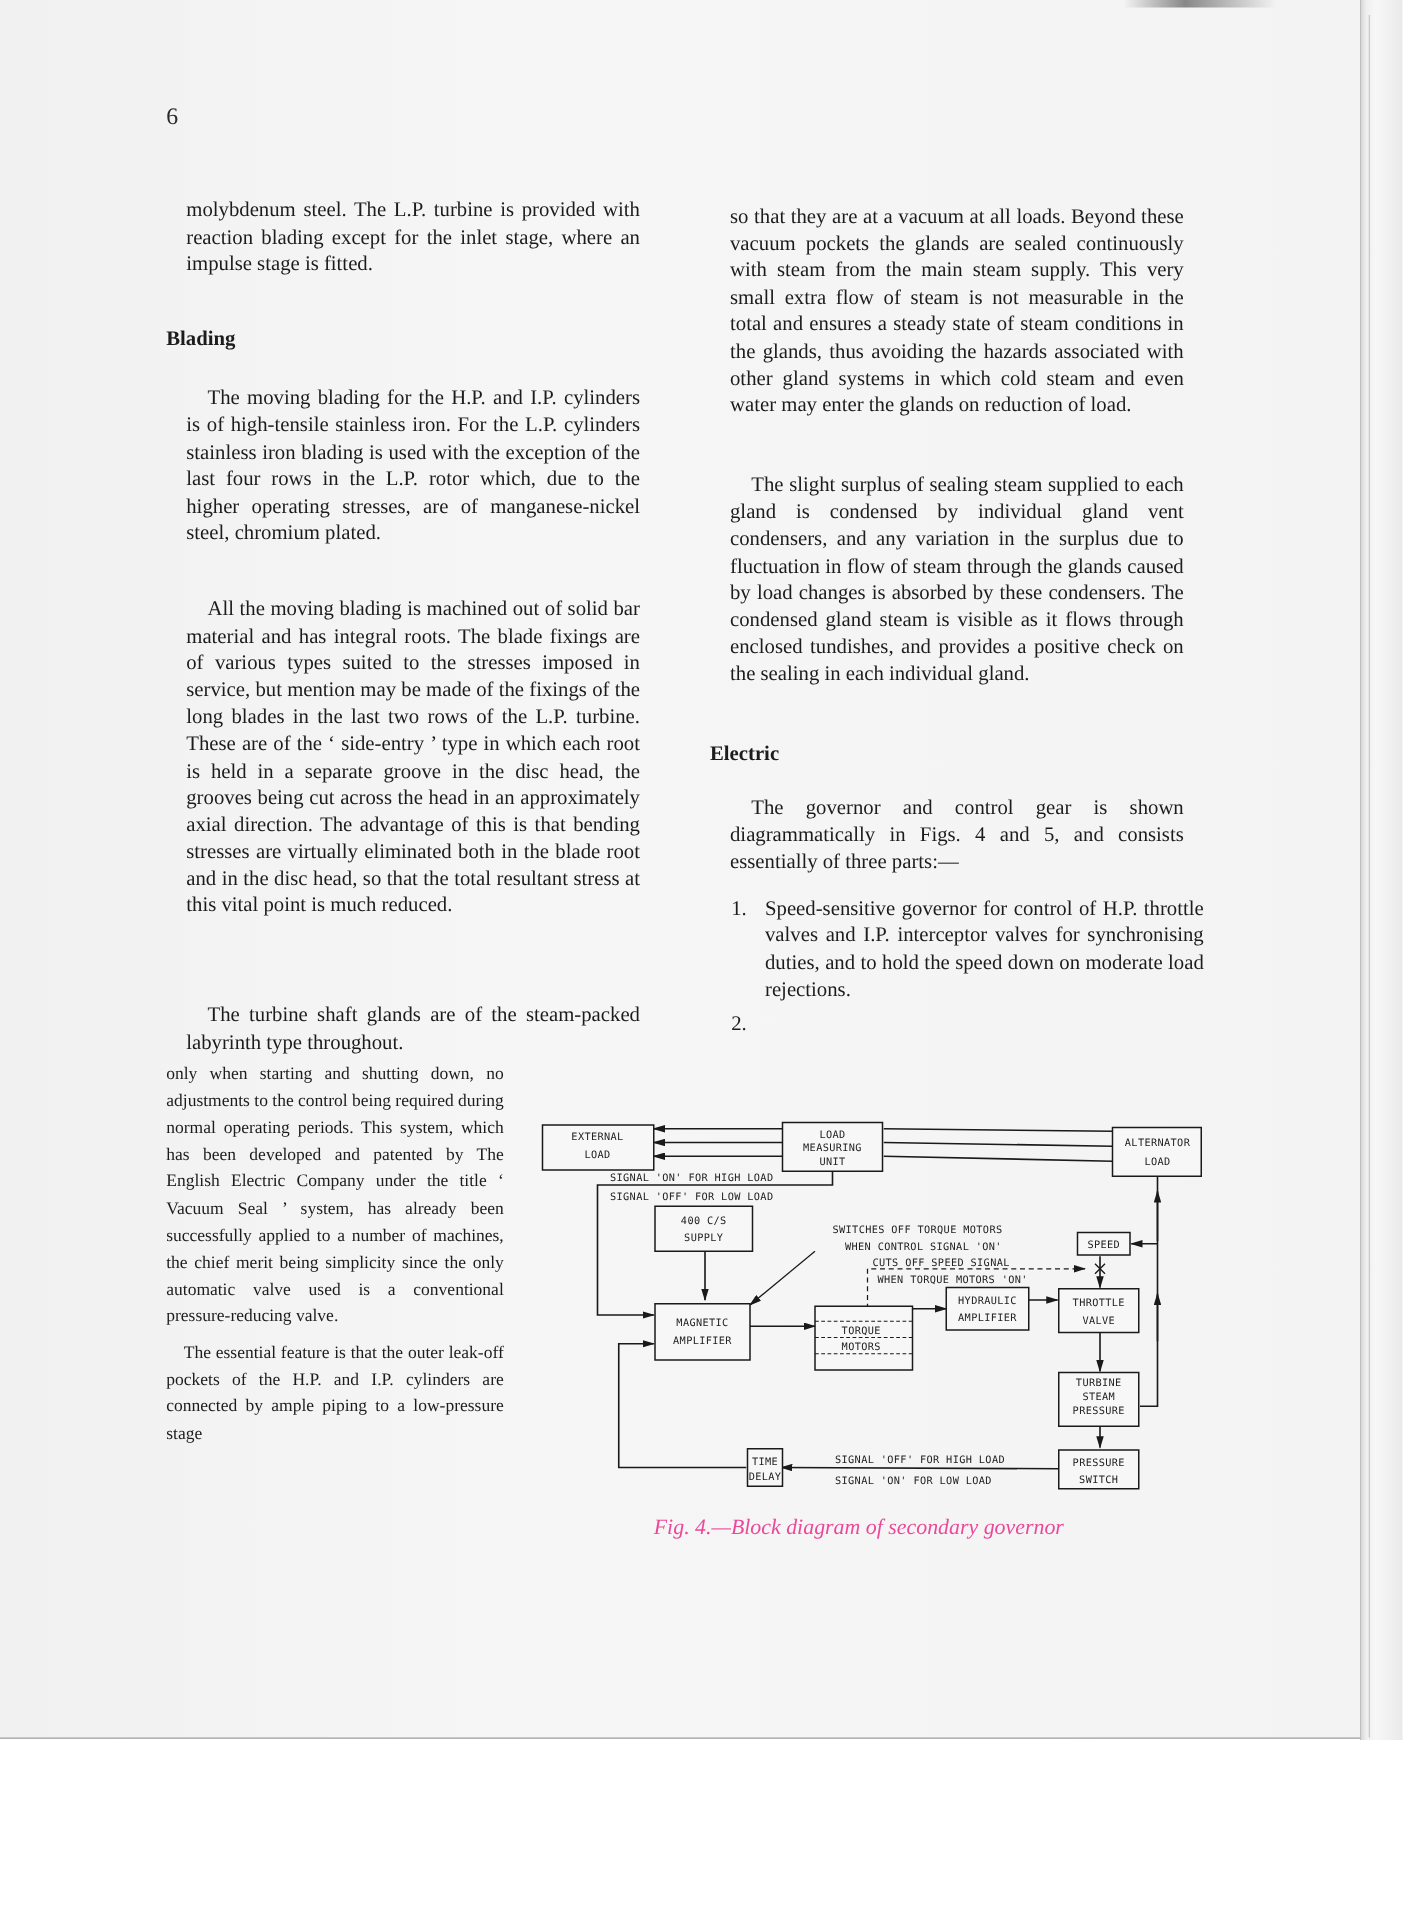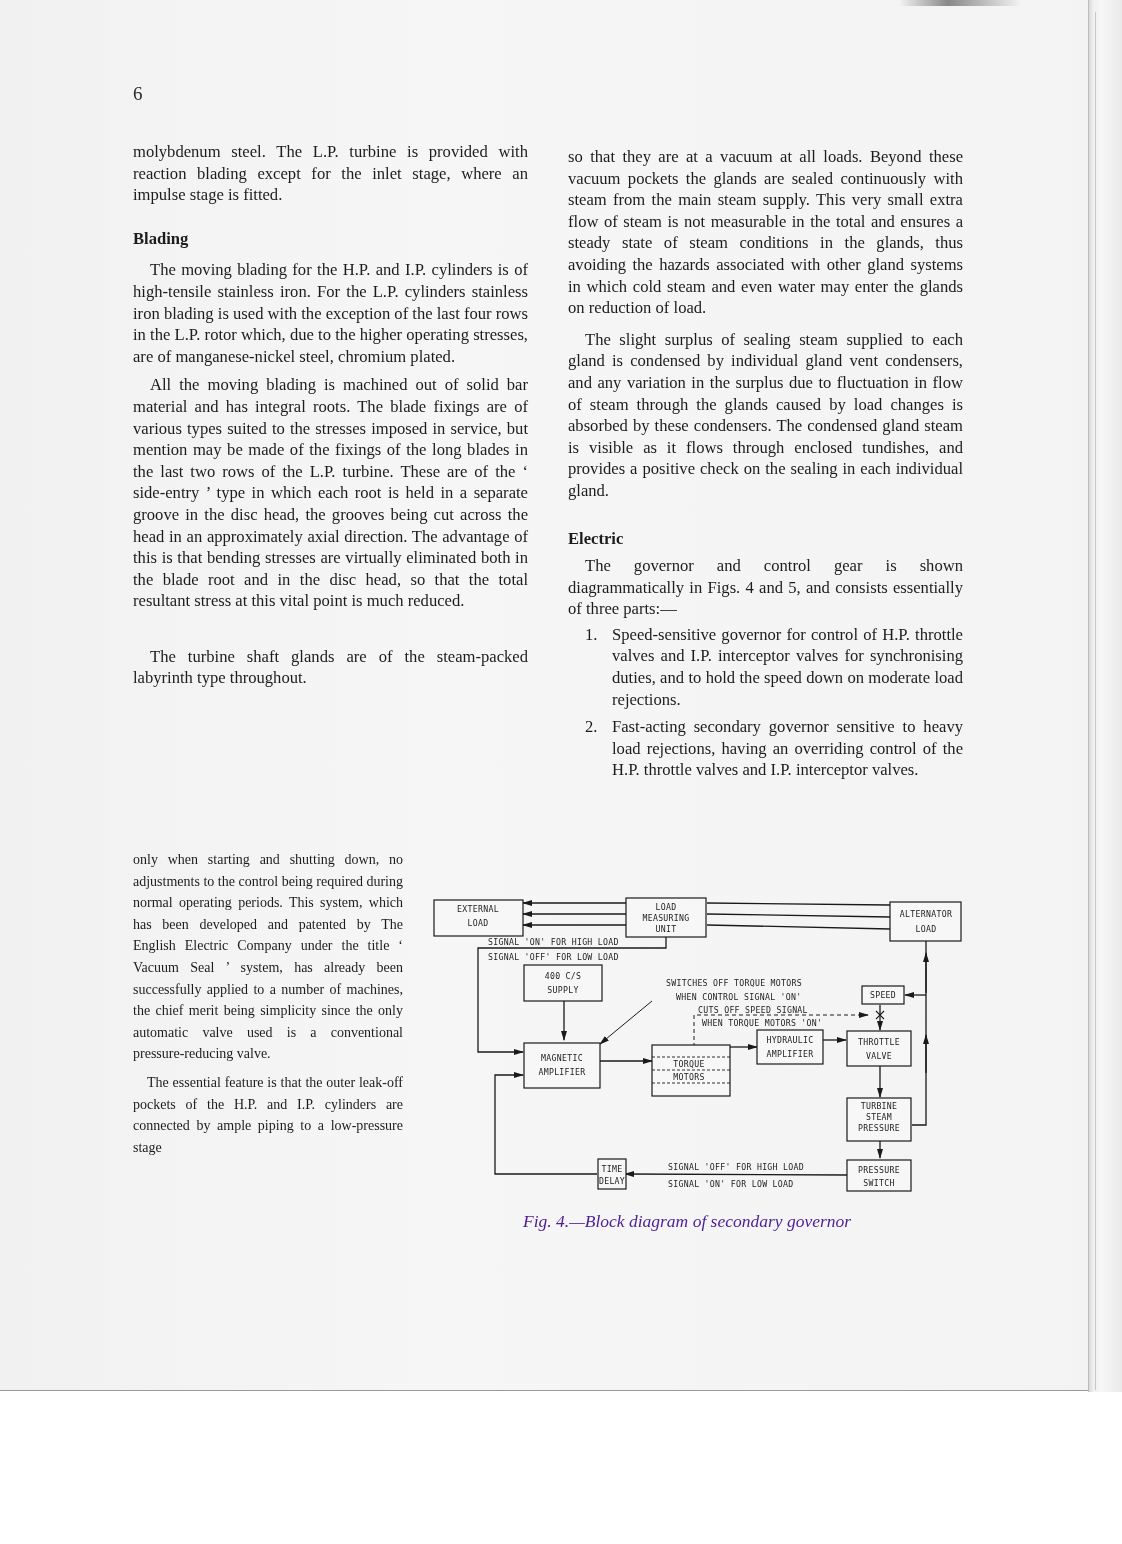--- a/index.html
+++ b/index.html
@@ -16,38 +16,38 @@
   }
   .spine {
     position:absolute; left:1088px; top:0; width:34px; height:1392px;
     background:linear-gradient(90deg,#d8d8d8 0px,#efefef 4px,#f7f7f7 12px,#e9e9e9 34px);
     border-left:1px solid #bdbdbd;
   }
   .spine-inner { position:absolute; left:1095px; top:12px; width:1px; height:1378px; background:#c8c8c8; }
   .topmark { position:absolute; left:900px; top:0; width:120px; height:6px; background:linear-gradient(90deg,#f1f1f1,#888 40%,#f1f1f1); }
   .pagenum { position:absolute; left:133px; top:83px; font-size:19px; color:#2a2a2a; }
   .col { position:absolute; font-size:16.6px; line-height:21.6px; text-align:justify; }
-  .col p { margin:0; text-indent:17px; }
+  .col p { margin:16px; text-indent:17px; }
   .col p.noindent { text-indent:0; }
   .col h3 { margin:0; font-size:16.6px; font-weight:bold; }
   .left  { left:133px; width:395px; }
   .right { left:568px; width:395px; }
   .gap20 { height:22px; }
   ol.parts { margin:4px 0 0 0; padding:0; list-style:none; }
   ol.parts li { position:relative; padding-left:44px; margin-bottom:6px; }
   ol.parts li .num { position:absolute; left:17px; top:0; }
   .narrow { position:absolute; left:133px; width:270px; font-size:14px; line-height:21.6px; text-align:justify; }
   .narrow p { margin:0; text-indent:0; }
   .narrow p.ind { text-indent:14px; }
 
   
   .diagram { position:absolute; left:430px; top:893px; width:540px; height:310px; }
   .diagram svg { position:absolute; left:0; top:0; }
   .blk text, .lbl { font-family:"DejaVu Sans Mono","Liberation Mono",monospace; font-size:8.2px; fill:#222; letter-spacing:0.3px; }
-  .caption { position:absolute; left:523px; top:1211px; font-size:17.5px; font-style:italic; color:#4c1d95; }
+  .caption { position:absolute; left:523px; top:1211px; font-size:17.5px; font-style:italic; color:#ec4899; }
 </style>
 </head>
 <body>
 
 <div class="page"></div>
 <div class="topmark"></div>
 <div class="spine"></div>
 <div class="spine-inner"></div>
 
 <div class="pagenum">6</div>
@@ -80,21 +80,20 @@
   <h3>Electric</h3>
   <div style="height:6px"></div>
   <p>The governor and control gear is shown diagrammatically in Figs. 4 and 5, and consists essentially of three parts:—</p>
   <ol class="parts">
     <li>
       <span class="num">1.</span>
       <span>Speed-sensitive governor for control of H.P. throttle valves and I.P. interceptor valves for synchronising duties, and to hold the speed down on moderate load rejections.</span>
     </li>
     <li>
       <span class="num">2.</span>
-      <span>Fast-acting secondary governor sensitive to heavy load rejections, having an overriding control of the H.P. throttle valves and I.P. interceptor valves.</span>
     </li>
   </ol>
 </div>
 
 <div class="diagram">
   <svg width="540" height="310" viewBox="0 0 540 310" xmlns="http://www.w3.org/2000/svg">
     <defs>
       <marker id="ah" viewBox="0 0 10 6" refX="9" refY="3" markerWidth="10" markerHeight="6" orient="auto" markerUnits="userSpaceOnUse">
         <path d="M0,0 L10,3 L0,6 z" fill="#1a1a1a"></path>
       </marker>

